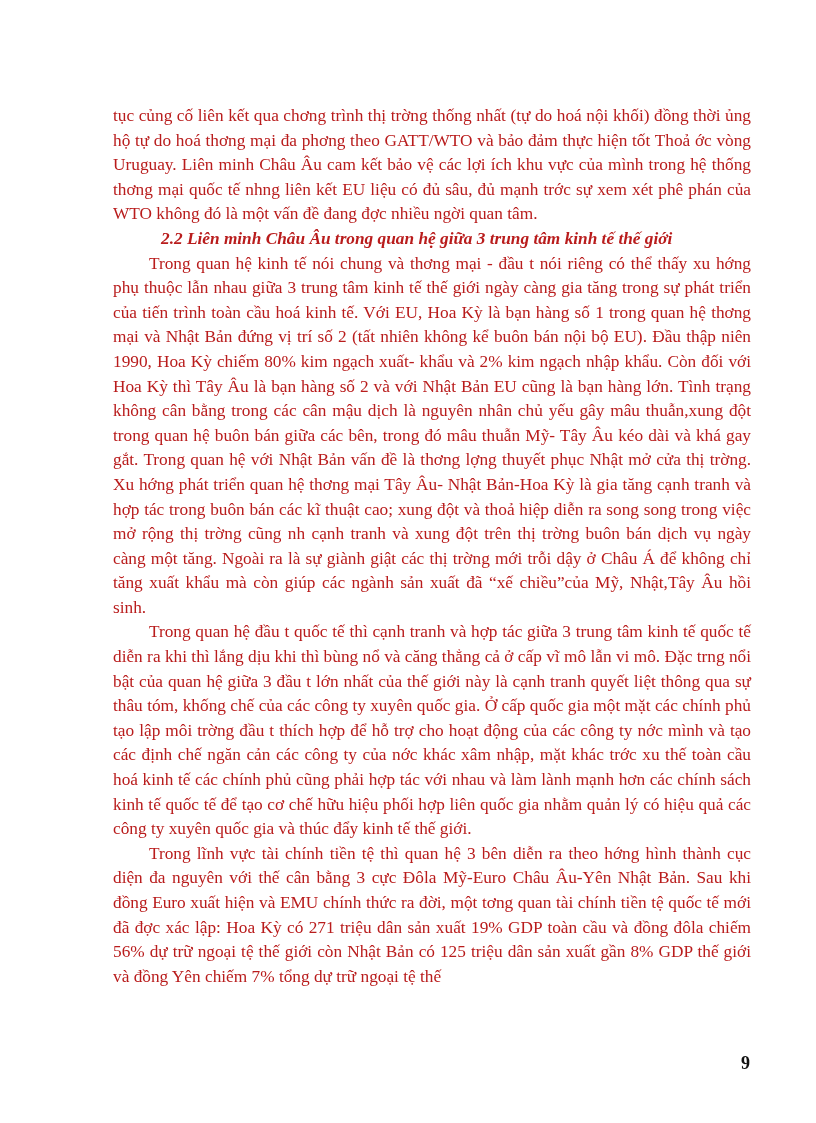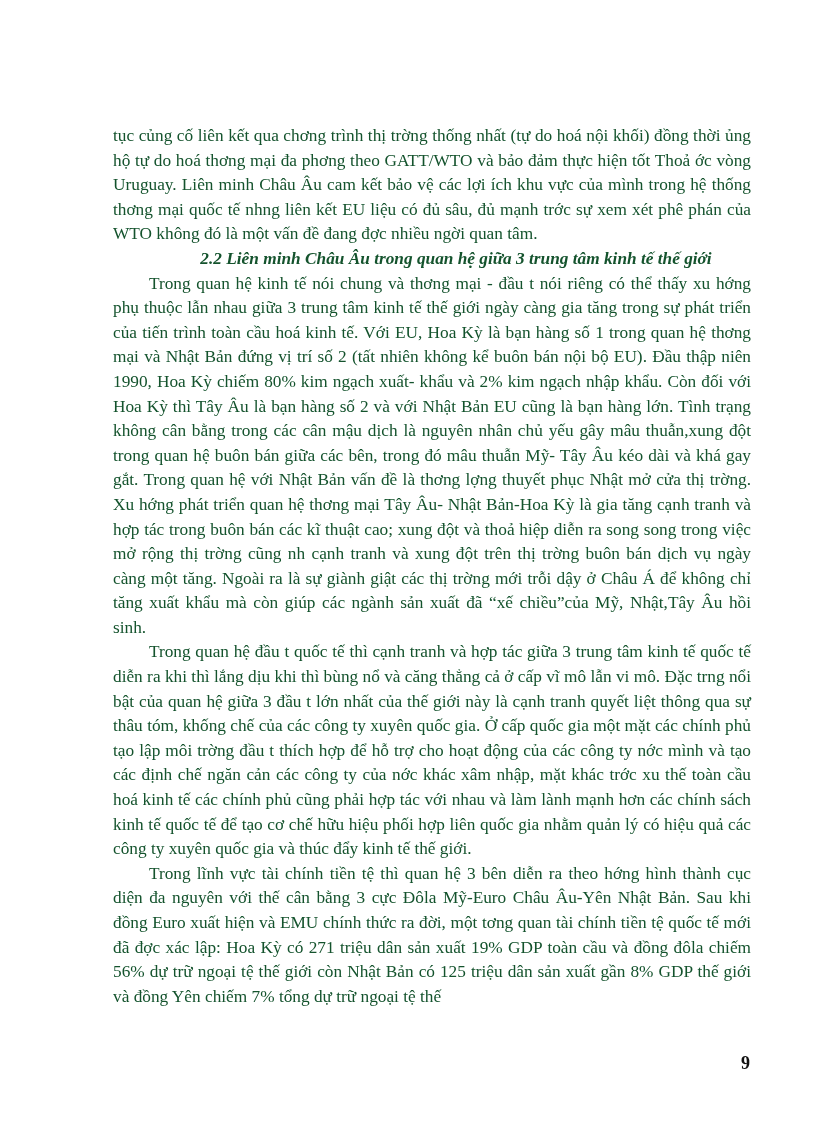--- a/index.html
+++ b/index.html
@@ -1,39 +1,38 @@
 <!DOCTYPE html>
 <html><head>
 <meta charset="utf-8">
 <style>
   html, body { margin: 0; padding: 0; background: #ffffff; }
   body { width: 816px; height: 1123px; position: relative; overflow: hidden; }
   .page {
     position: absolute;
     left: 113px;
-    top: 124px;
+    top: 104px;
     width: 638px;
     font-family: "Liberation Serif", "DejaVu Serif", serif;
     font-size: 17.3px;
     line-height: 24.6px;
-    color: #14532d;
+    color: #b91c1c;
   }
   .para {
     margin: 0;
     text-align: justify;
     text-align-last: left;
   }
   .para.indent { text-indent: 36px; }
   .heading {
     margin: 0;
     padding-left: 48px;
     font-weight: bold;
     font-style: italic;
     white-space: nowrap;
-    text-align: center;
   }
   .page-number {
     position: absolute;
     left: 741px;
     top: 1053px;
     font-family: "Liberation Serif", "DejaVu Serif", serif;
     font-weight: bold;
     font-size: 18px;
     color: #111111;
   }

